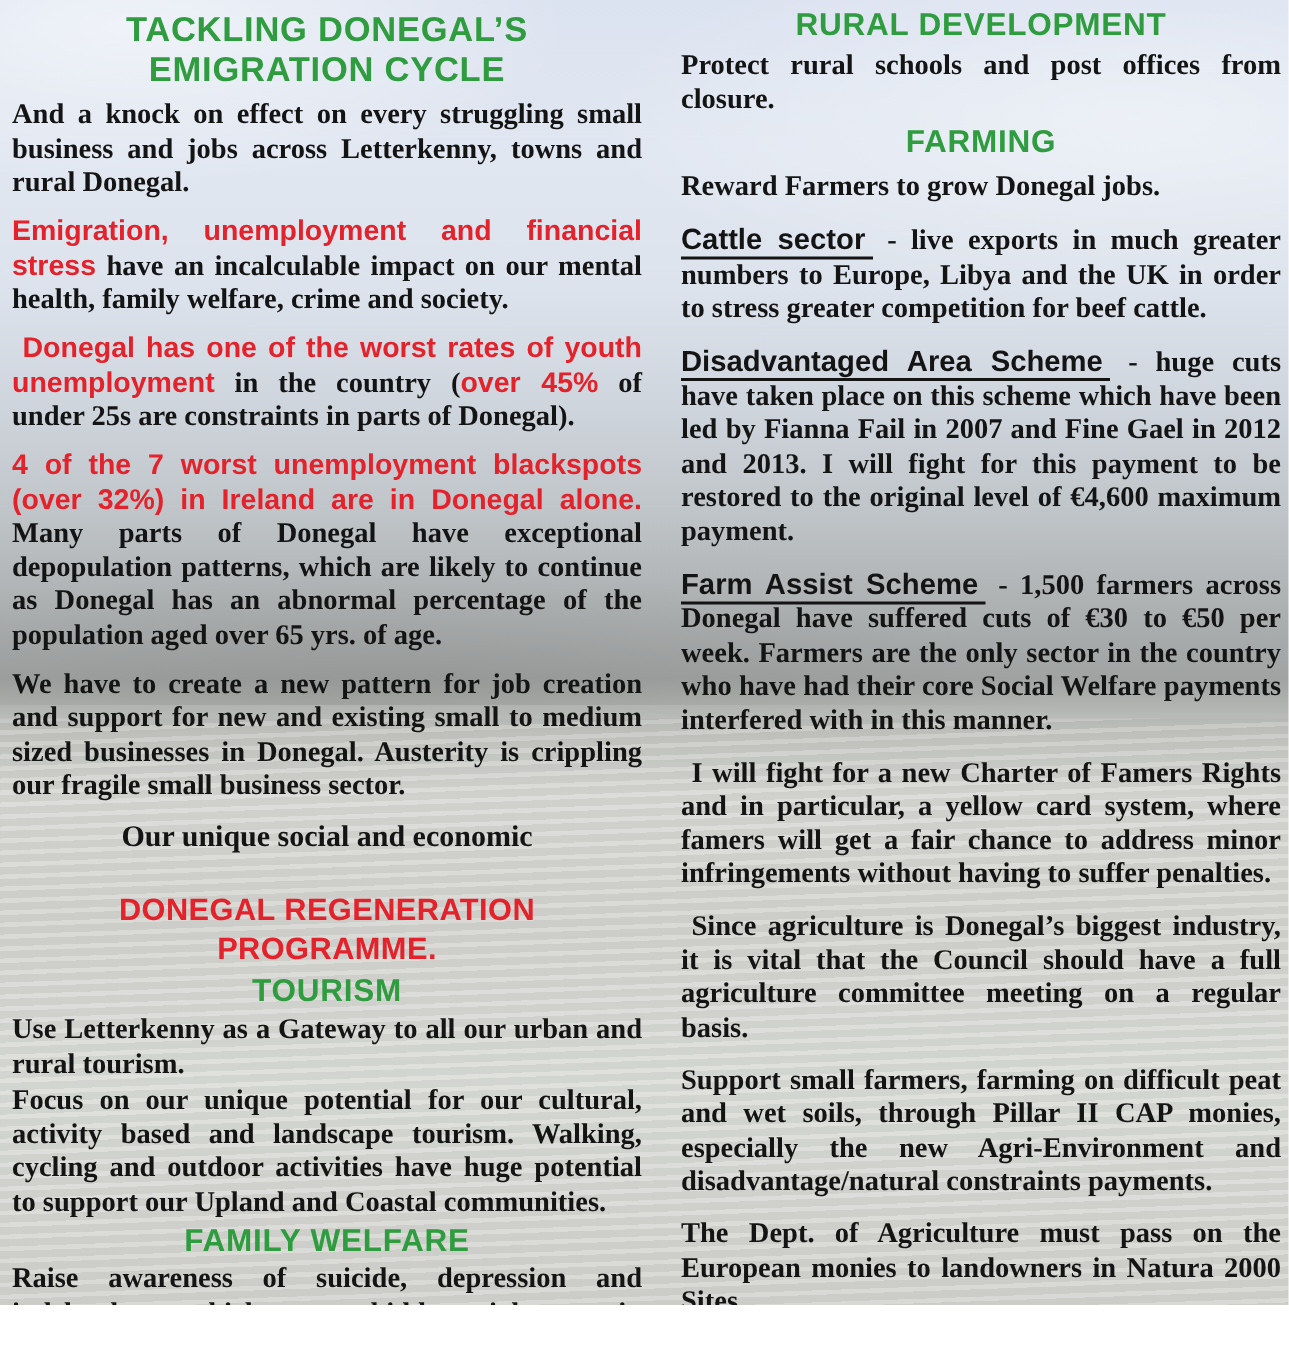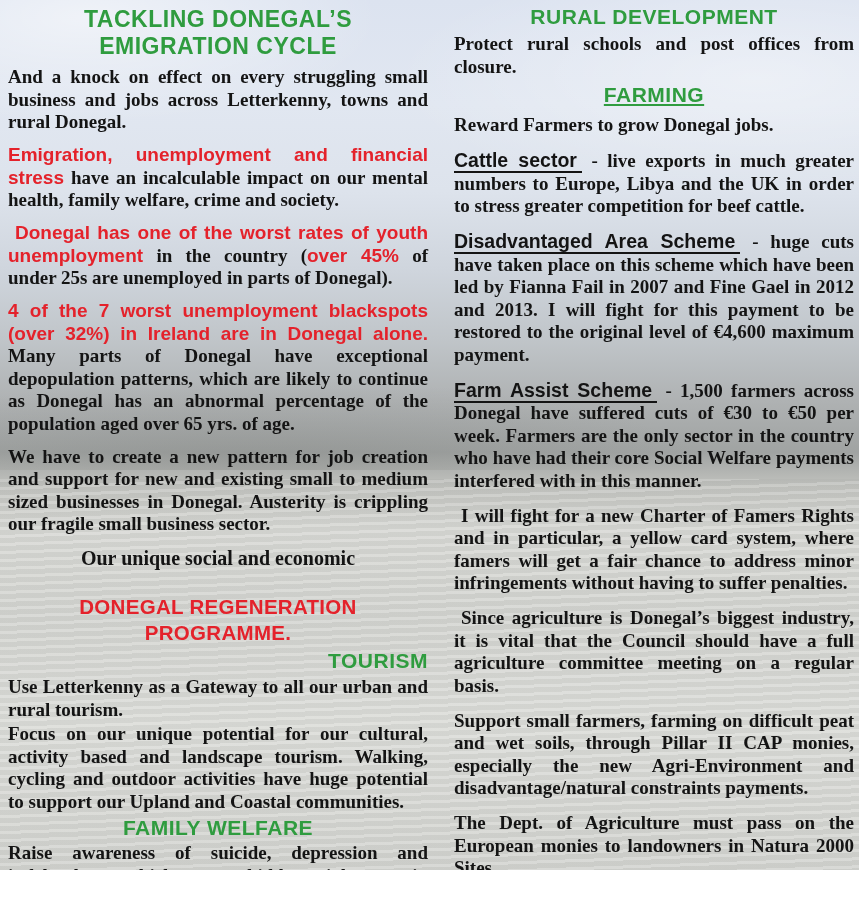--- a/index.html
+++ b/index.html
@@ -77,23 +77,23 @@
     font-size: 20px;
     line-height: 24px;
     margin: 4px 0 2px 0;
   }
   .callout .red-line {
     font-size: 20.5px;
     letter-spacing: .3px;
     line-height: 26px;
   }
 
-  .heading-tourism { margin-top: 1px; margin-bottom: 3px; text-align: right; }
+  .heading-tourism { margin-top: 1px; margin-bottom: 3px; }
   .heading-family { margin-top: 2px; margin-bottom: 2px; }
-  .heading-farming { margin-top: 4px; margin-bottom: 7px; text-decoration: underline; }
+  .heading-farming { margin-top: 4px; margin-bottom: 7px; }
   .heading-rural { margin-bottom: 4px; }
 
   .term {
     font-family: "Liberation Sans", sans-serif;
     font-size: 19.5px;
     border-bottom: 2.5px solid #141414;
     padding-right: 5px;
   }
 
   .fw-para { margin-bottom: 2px; }
@@ -108,21 +108,21 @@
 
       <h1>
         <span>TACKLING DONEGAL’S</span><br>
         <span>EMIGRATION CYCLE</span>
       </h1>
 
       <p>And a knock on effect on every struggling small business and jobs across Letterkenny, towns and rural Donegal.</p>
 
       <p><span class="red-sans">Emigration, unemployment and financial stress</span><span> have an incalculable impact on our mental health, family welfare, crime and society.</span></p>
 
-      <p class="indent"><span class="red-sans">Donegal has one of the worst rates of youth unemployment</span><span> in the country (</span><span class="red-sans">over 45%</span><span> of under 25s are unemployed in parts of Donegal).</span></p>
+      <p class="indent"><span class="red-sans">Donegal has one of the worst rates of youth unemployment</span><span> in the country (</span><span class="red-sans">over 45%</span><span> of under 25s are constraints in parts of Donegal).</span></p>
 
       <p><span class="red-sans">4 of the 7 worst unemployment blackspots (over 32%) in Ireland are in Donegal alone.</span><span> Many parts of Donegal have exceptional depopulation patterns, which are likely to continue as Donegal has an abnormal percentage of the population aged over 65 yrs. of age.</span></p>
 
       <p>We have to create a new pattern for job creation and support for new and existing small to medium sized businesses in Donegal. Austerity is crippling our fragile small business sector.</p>
 
       <div class="callout">
         <span>Our unique social and economic</span><br>
         <br>
         <span class="red-sans red-line">DONEGAL REGENERATION PROGRAMME.</span>
       </div>

